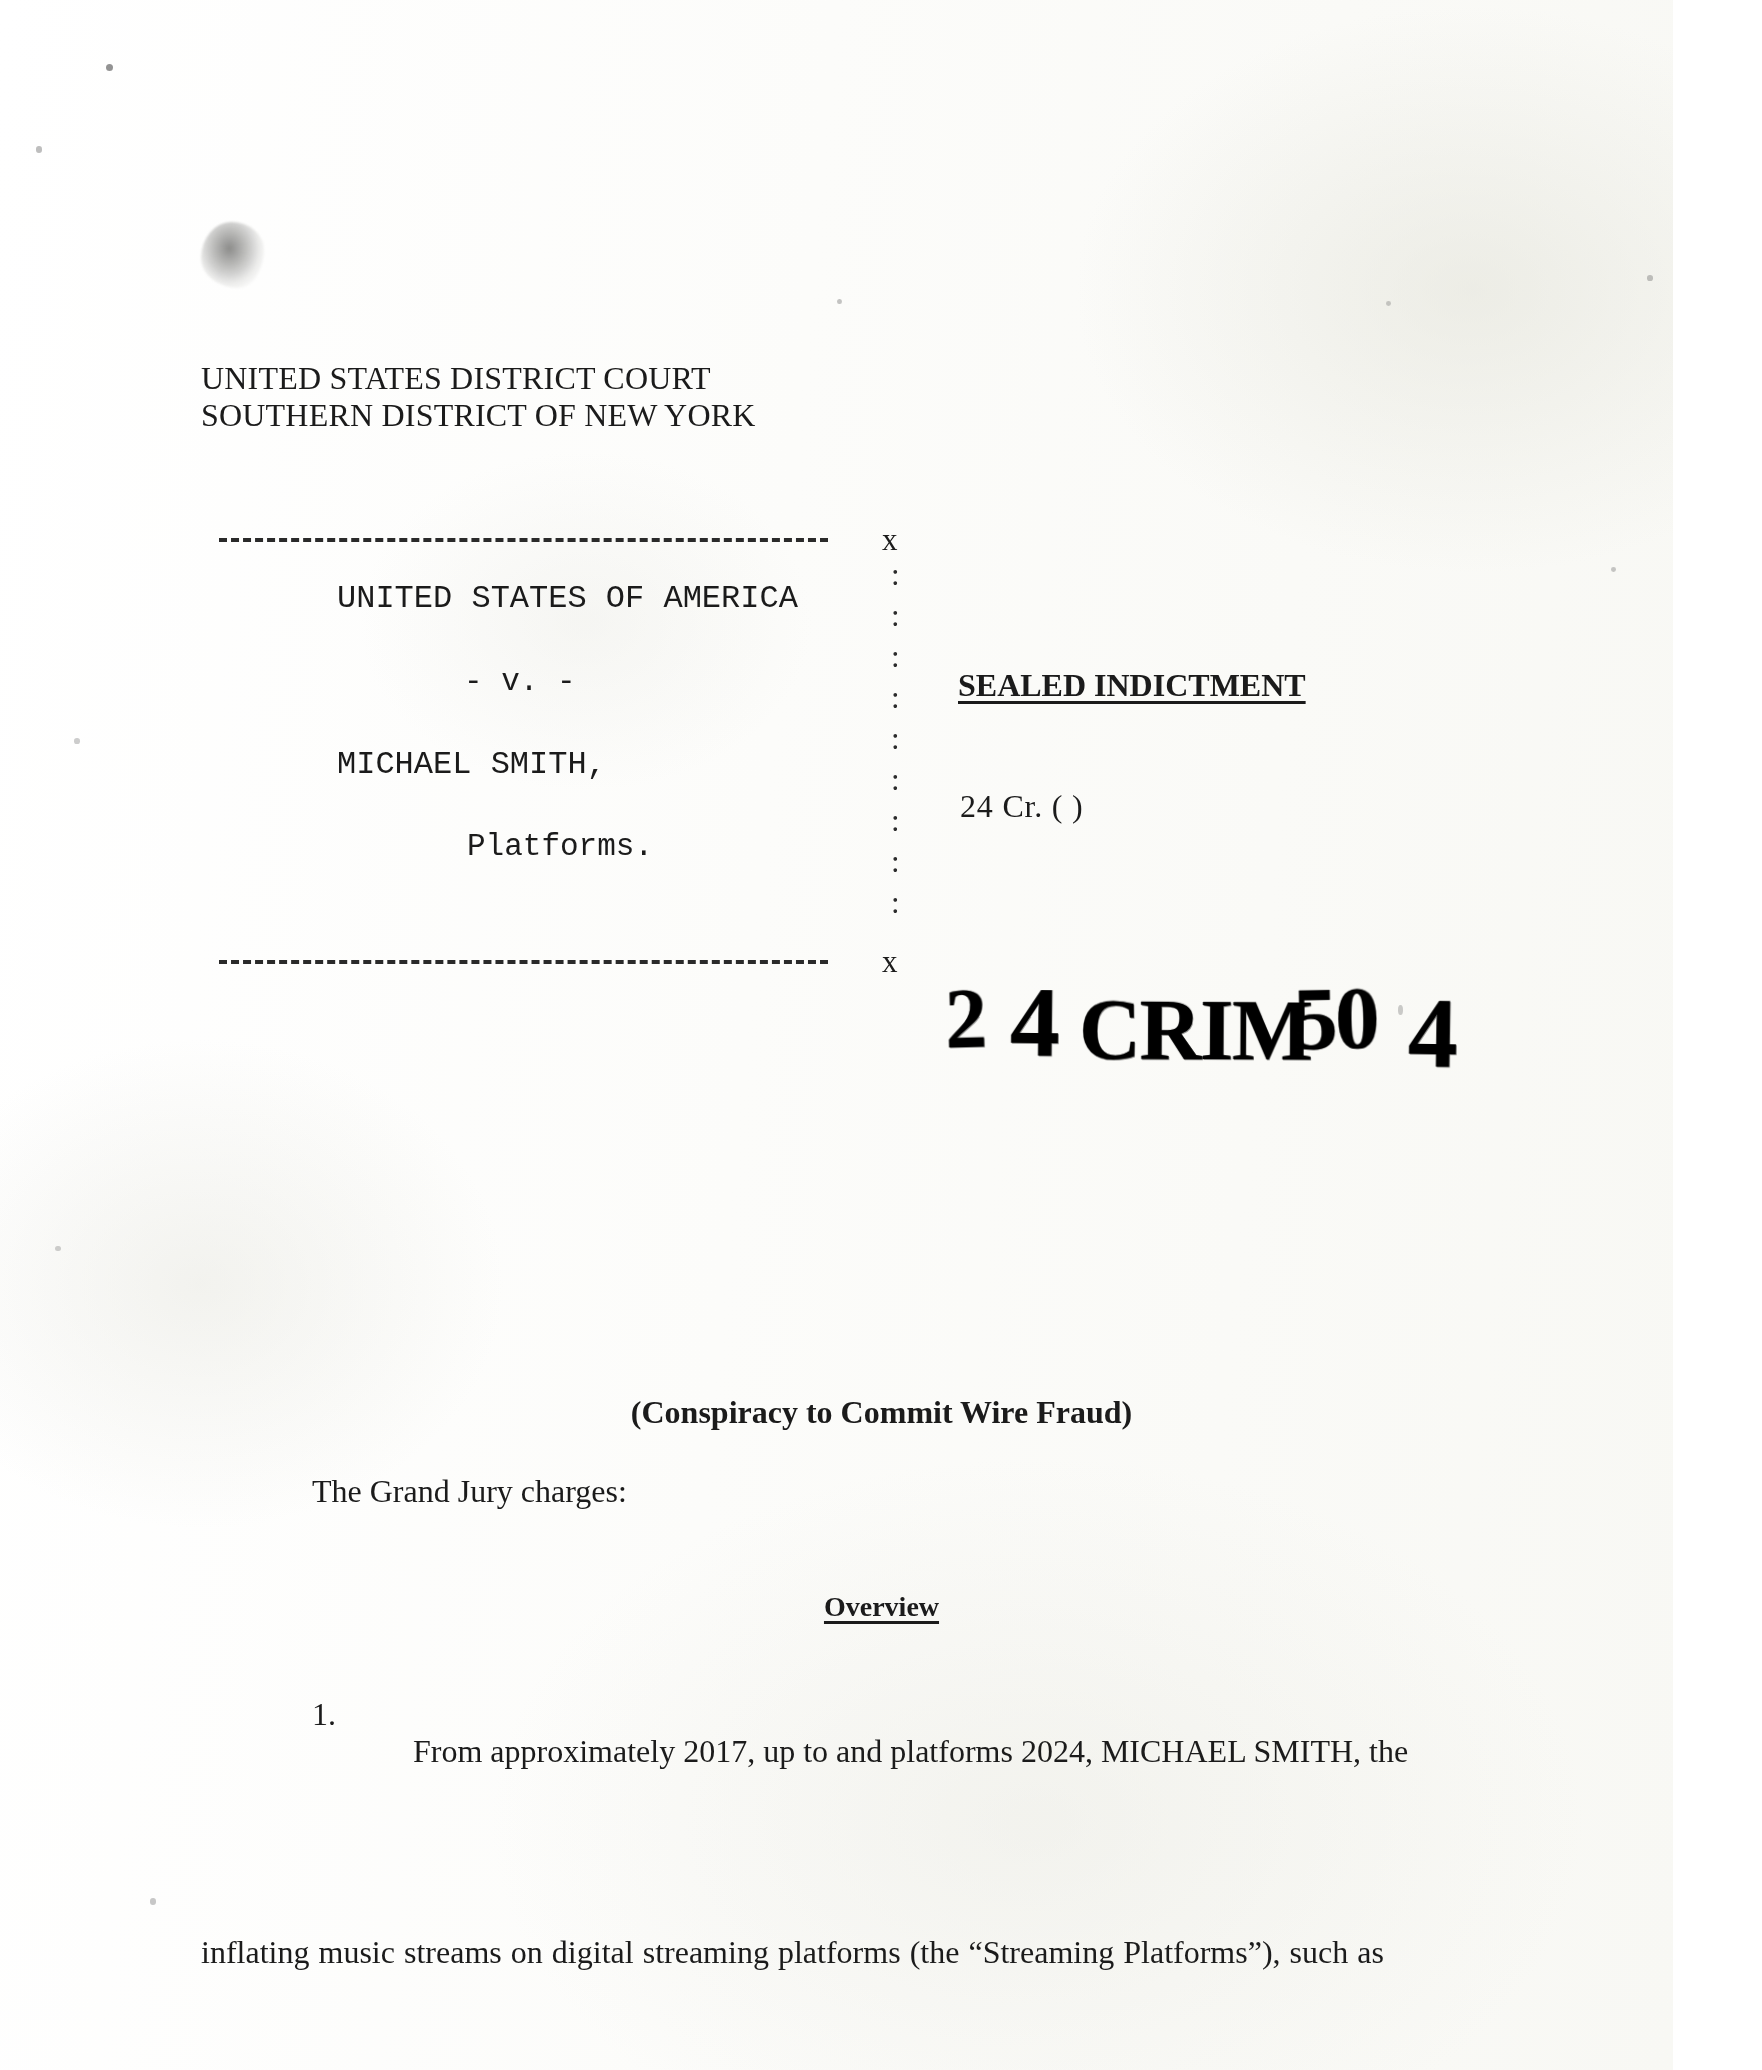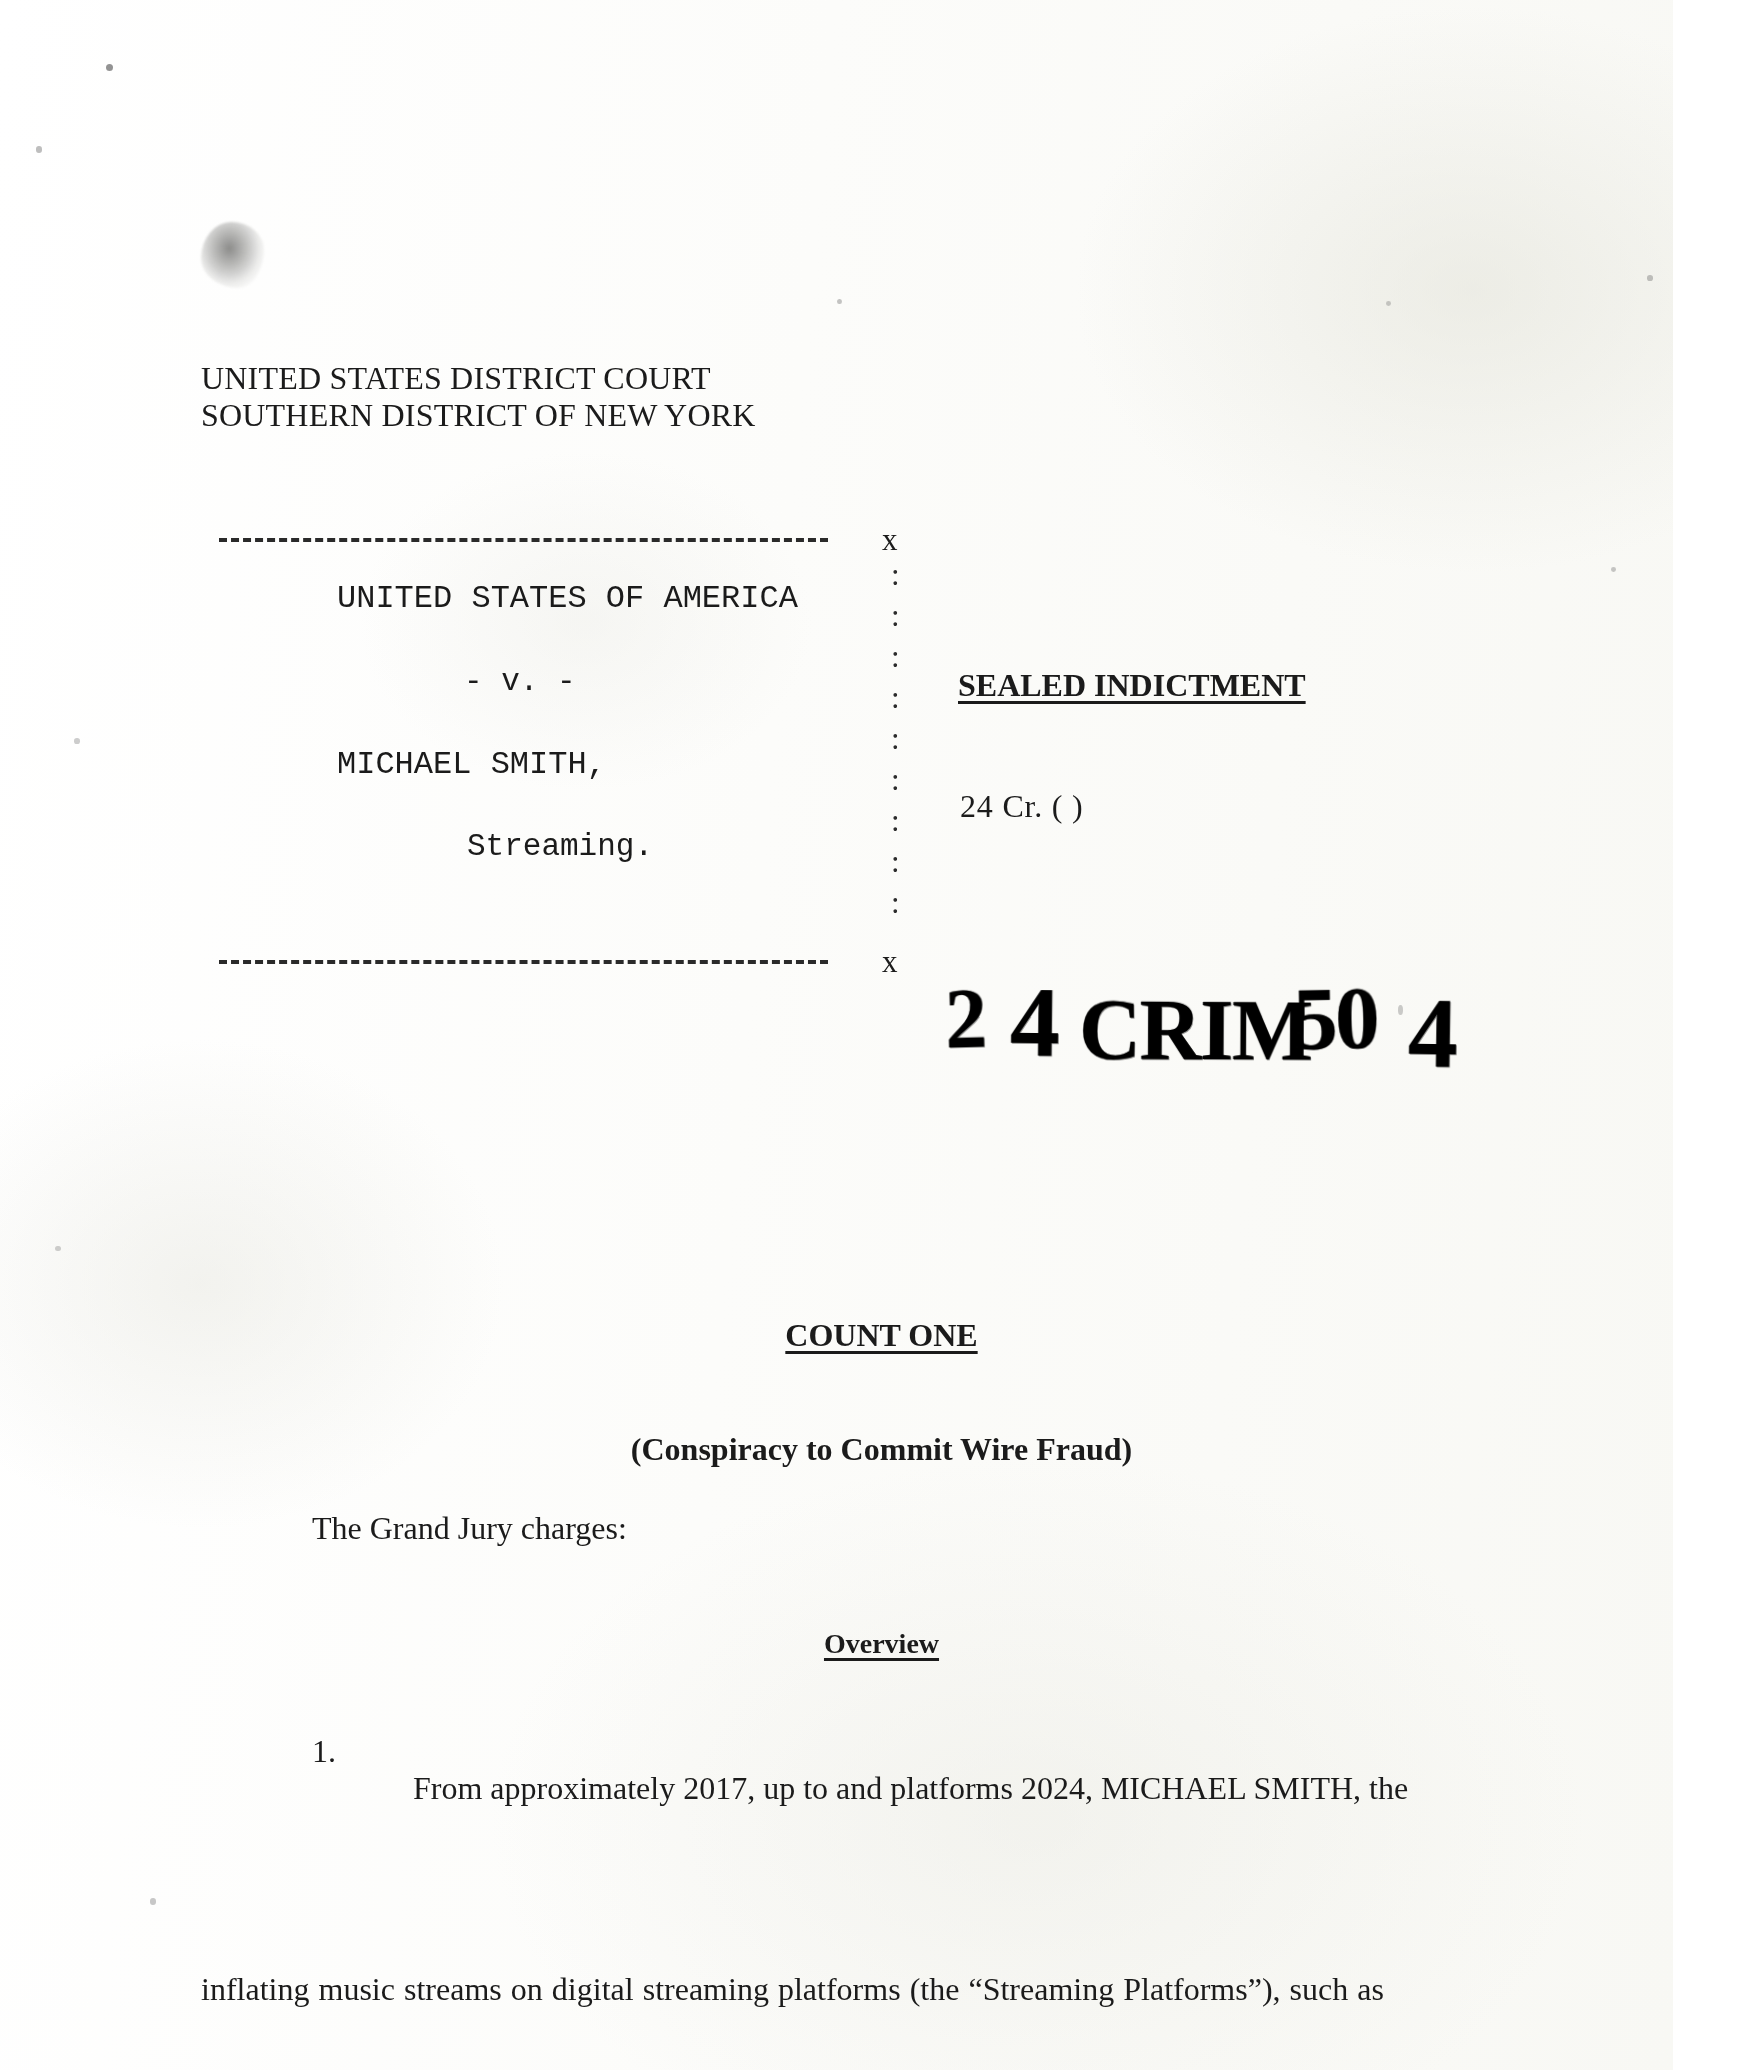--- a/index.html
+++ b/index.html
@@ -237,21 +237,21 @@
   </div>
 
   <div class="caption">
     <div class="rule-row">
       <div class="dashed-rule"></div>
       <div class="rule-x">x</div>
     </div>
     <div class="cap-line cap-usa">UNITED STATES OF AMERICA</div>
     <div class="cap-line cap-v">- v. -</div>
     <div class="cap-line cap-def">MICHAEL SMITH,</div>
-    <div class="cap-line cap-dft">Streaming.</div>
+    <div class="cap-line cap-dft">Platforms.</div>
 
     <div class="colon-col">
       <div>:</div>
       <div>:</div>
       <div>:</div>
       <div>:</div>
       <div>:</div>
       <div>:</div>
       <div>:</div>
       <div>:</div>
@@ -270,21 +270,20 @@
   <div class="docket-line">24 Cr.  (    )</div>
 
   <div class="stamp">
     <span class="st-2">2</span>
     <span class="st-4a">4</span>
     <span class="st-crim">CRIM</span>
     <span class="st-50">50</span>
     <span class="st-4b">4</span>
   </div>
 
-  <div class="count-head count-one">COUNT ONE</div>
   <div class="count-head count-sub">(Conspiracy to Commit Wire Fraud)</div>
   <div class="charges">The Grand Jury charges:</div>
   <div class="overview">Overview</div>
 
   <div class="para-num" style="top:1116px;">1.</div>
   <div class="body-line body-first" style="top:1116px;">From approximately 2017, up to and platforms 2024, MICHAEL SMITH, the</div>
   <div class="body-line" style="top:1280px;">inflating music streams on digital streaming platforms (the “Streaming Platforms”), such as</div>
 
 </div>
 

